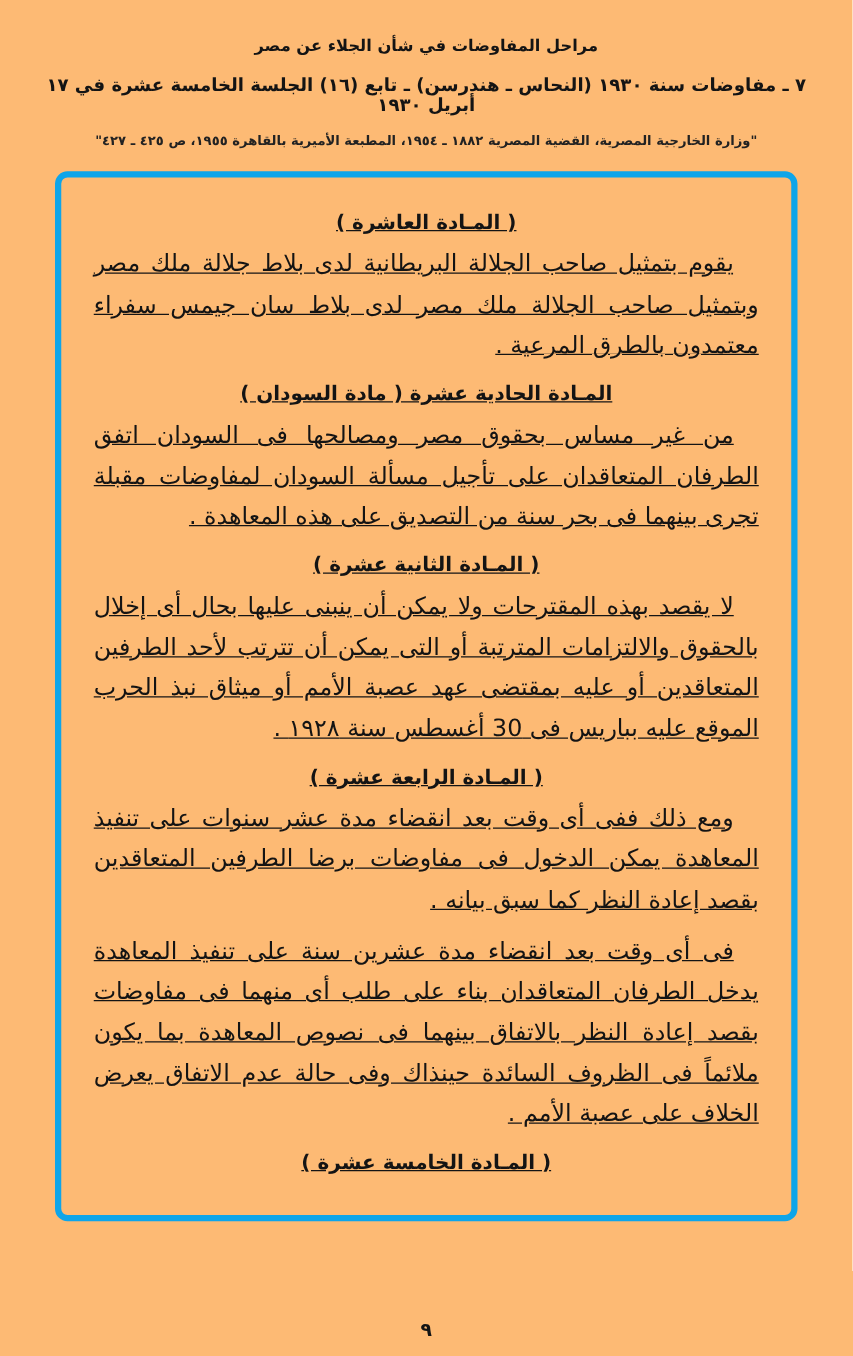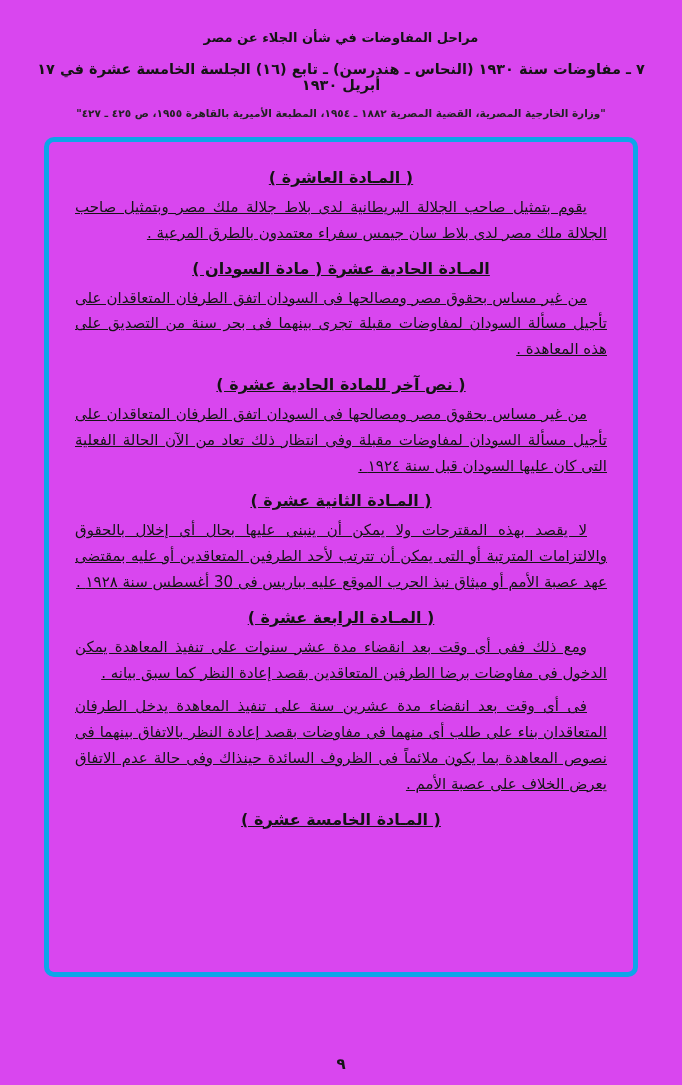--- a/index.html
+++ b/index.html
@@ -1,21 +1,21 @@
 <!DOCTYPE html>
 <html lang="ar" dir="rtl"><head>
 <meta charset="utf-8">
 <style>
   html,body{margin:0;padding:0;background:#ffffff;}
   .page{
     position:relative;
     width:682px;
     height:1085px;
     margin:0 auto;
-    background:#d946ef;
+    background:#fdba74;
     font-family:"DejaVu Sans", sans-serif;
     color:#141414;
     direction:rtl;
     overflow:hidden;
   }
   .header{
     text-align:center;
     padding-top:30px;
   }
   .header-line1{
@@ -47,21 +47,21 @@
   .article{
     margin:0 0 6px 0;
   }
   .article-heading{
     text-align:center;
     font-size:16px;
     font-weight:bold;
     margin:12px 0 8px 0;
   }
   .article-paragraph{
-    font-size:15px;
+    font-size:19px;
     line-height:1.72;
     text-align:justify;
     text-indent:20px;
     margin:0 0 8px 0;
     font-weight:500;
   }
   .page-number{
     position:absolute;
     bottom:12px;
     left:0;
@@ -87,24 +87,20 @@
     <section class="article">
       <h3 class="article-heading">( المـادة العاشرة )</h3>
       <p class="article-paragraph">يقوم بتمثيل صاحب الجلالة البريطانية لدى بلاط جلالة ملك مصر وبتمثيل صاحب الجلالة ملك مصر لدى بلاط سان جيمس سفراء معتمدون بالطرق المرعية .</p>
     </section>
 
     <section class="article">
       <h3 class="article-heading">المـادة الحادية عشرة ( مادة السودان )</h3>
       <p class="article-paragraph">من غير مساس بحقوق مصر ومصالحها فى السودان اتفق الطرفان المتعاقدان على تأجيل مسألة السودان لمفاوضات مقبلة تجرى بينهما فى بحر سنة من التصديق على هذه المعاهدة .</p>
     </section>
 
-    <section class="article">
-      <h3 class="article-heading">( نص آخر للمادة الحادية عشرة )</h3>
-      <p class="article-paragraph">من غير مساس بحقوق مصر ومصالحها فى السودان اتفق الطرفان المتعاقدان على تأجيل مسألة السودان لمفاوضات مقبلة وفى انتظار ذلك تعاد من الآن الحالة الفعلية التى كان عليها السودان قبل سنة ١٩٢٤ .</p>
-    </section>
 
     <section class="article">
       <h3 class="article-heading">( المـادة الثانية عشرة )</h3>
       <p class="article-paragraph">لا يقصد بهذه المقترحات ولا يمكن أن ينبنى عليها بحال أى إخلال بالحقوق والالتزامات المترتبة أو التى يمكن أن تترتب لأحد الطرفين المتعاقدين أو عليه بمقتضى عهد عصبة الأمم أو ميثاق نبذ الحرب الموقع عليه بباريس فى 30 أغسطس سنة ١٩٢٨ .</p>
     </section>
 
 
     <section class="article">
       <h3 class="article-heading">( المـادة الرابعة عشرة )</h3>
       <p class="article-paragraph">ومع ذلك ففى أى وقت بعد انقضاء مدة عشر سنوات على تنفيذ المعاهدة يمكن الدخول فى مفاوضات برضا الطرفين المتعاقدين بقصد إعادة النظر كما سبق بيانه .</p>

